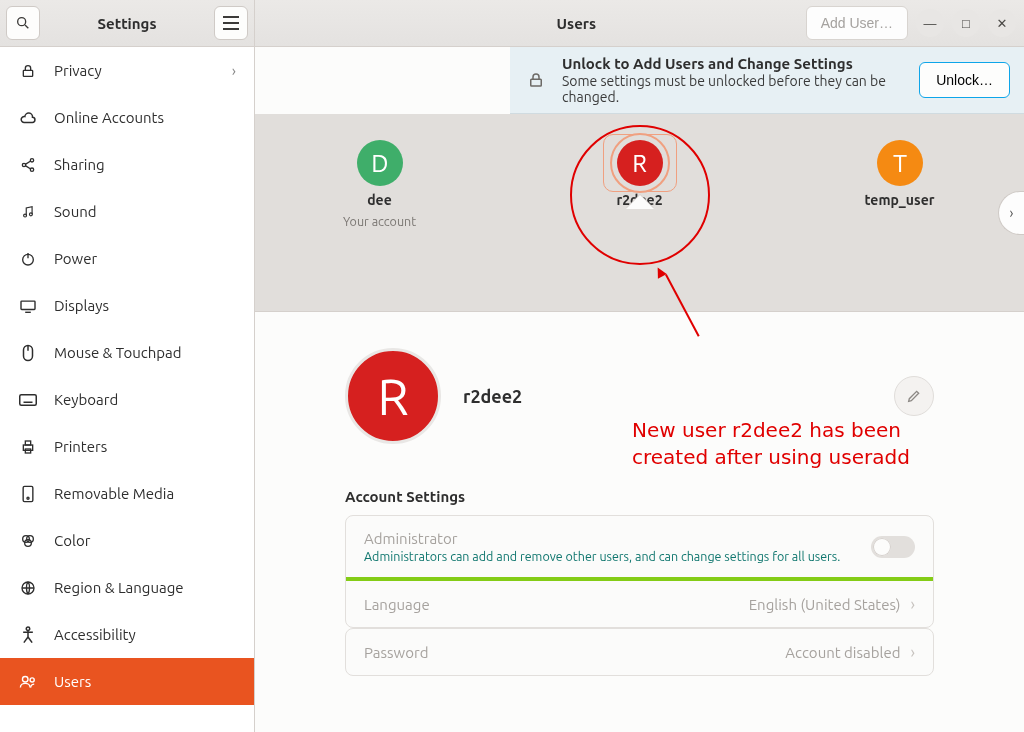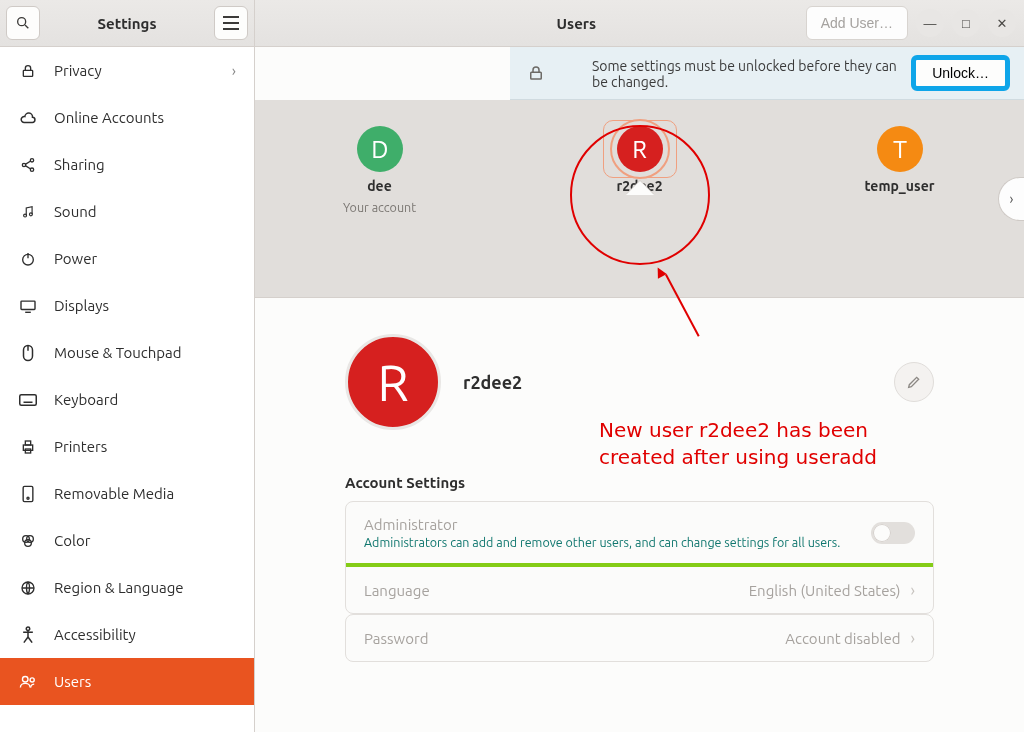--- a/index.html
+++ b/index.html
@@ -93,26 +93,26 @@
     gap: 14px;
     position: relative;
     z-index: 2;
   }
   .unlockbar .lockicon {
     width: 24px; display:flex; align-items:center; justify-content:center;
     color:#6d6a66;
   }
   .unlockbar .msg { flex:1; }
   .unlockbar .msg .h { font-weight:700; font-size:15px; }
-  .unlockbar .msg .s { font-size:14px; color:#3a3a3a; margin-top:1px;margin-left:30px;}
+  .unlockbar .msg .s { font-size:14px; color:#3a3a3a; margin-top:1px;}
   .unlock-btn {
     height: 36px;
     padding: 4px 16px;
     border-radius:6px;
-    border:5px solid #0ea5e9;
+    border:1px solid #0ea5e9;
     background:#fdfdfc;
     cursor:pointer;
     font-size:14px;
   }
 
   
   .main {
     display:flex;
     height: calc(732px - 47px);
     position:absolute;
@@ -487,20 +487,21 @@
   <div class="content">
 
     <div class="unlockbar">
       <div class="lockicon">
         <svg width="18" height="18" viewBox="0 0 24 24" fill="none" stroke="currentColor" stroke-width="2">
             <rect x="5" y="11" width="14" height="9" rx="1"></rect>
             <path d="M8 11V8a4 4 0 0 1 8 0v3"></path>
           </svg>
       </div>
       <div class="msg">
+        <div class="h">Unlock to Add Users and Change Settings</div>
         <div class="s">Some settings must be unlocked before they can be changed.</div>
       </div>
       <button class="unlock-btn">Unlock…</button>
     </div>
 
     <div class="users-strip">
       <div class="user-card">
         <div class="avatar" style="background:#3fae6a">D</div>
         <div class="uname">dee</div>
         <div class="usub">Your account</div>
@@ -559,17 +560,17 @@
             <span class="chev-r">›</span>
           </div>
         </div>
 
       </div>
     </div>
 
     <div class="anno-circle" style="top:78px; left:315px; width:140px; height:140px;"></div>
     <div class="anno-line" style="top:228px; left:410px; height:70px; transform:rotate(-28deg);"></div>
     <div class="anno-arrowhead" style="top:220px; left:400px; transform:rotate(-28deg);"></div>
-    <div class="anno-text" style="top:370px; left:344px; white-space:pre-line;">New user r2dee2 has been
+    <div class="anno-text" style="top:370px; left:377px; white-space:pre-line;">New user r2dee2 has been
 created after using useradd</div>
 
   </div>
 </div>
 
 </body></html>

